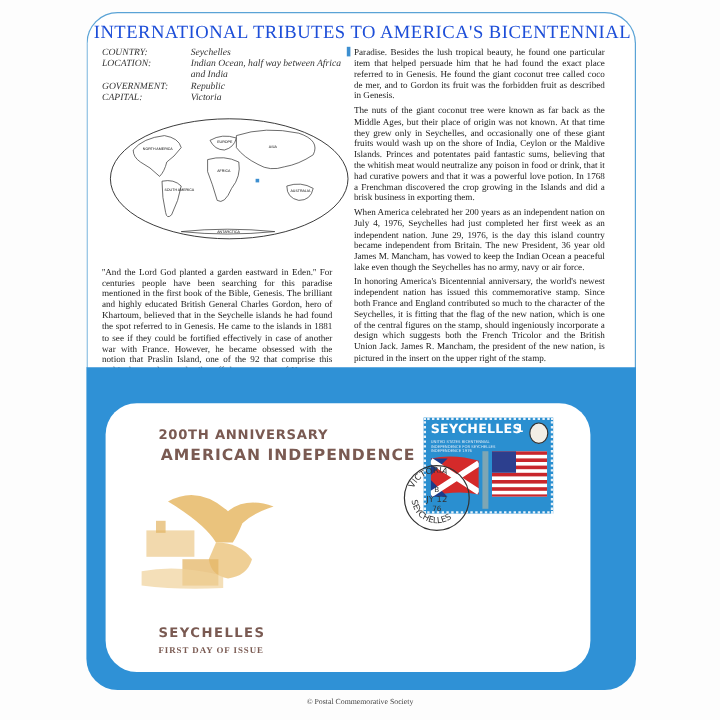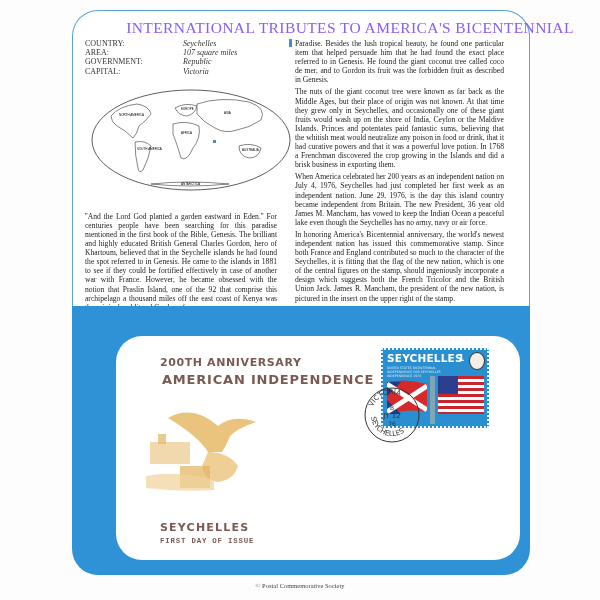--- a/index.html
+++ b/index.html
@@ -1,36 +1,36 @@
 <!DOCTYPE html>
 <html><head>
 <meta charset="utf-8">
 <style>
   html, body { margin:0; padding:0; }
   body { width:600px; height:600px; background:#fdfdfd; position:relative; overflow:hidden; font-family:"Liberation Serif", serif; color:#222; }
   .sheet { position:absolute; left:72px; top:10px; width:458px; height:565px; }
   .top-panel { position:absolute; left:0; top:0; width:456px; height:296px; border:1.5px solid #5aa3d6; border-bottom:none; border-radius:26px 26px 0 0; background:#fff; }
-  .title { position:absolute; left:0; top:8px; width:458px; text-align:center; font-size:15.5px; letter-spacing:0.4px; color:#8b5cf6;margin-left:48px; }
+  .title { position:absolute; left:0; top:8px; width:458px; text-align:center; font-size:15.5px; letter-spacing:0.4px; color:#1d4ed8; }
   .col-left { position:absolute; left:12px; top:28px; width:208px; }
   .col-right { position:absolute; left:222px; top:28px; width:225px; }
   .col-right::before { content:""; position:absolute; left:-6px; top:0; width:3px; height:8px; background:#3d8fd0; }
   .facts { width:100%; border-collapse:collapse; font-size:8px; line-height:9.2px; }
   .facts td { padding:0; vertical-align:top; }
-  .facts td.k { width:98px; text-transform:uppercase; color:#333; }
+  .facts td.k { width:74px; text-transform:uppercase; color:#333;font-style:italic; }
   .facts td.v { font-style:italic; color:#333; }
   .map { margin:10px 0 0 4px; width:204px; height:110px; }
   .para { font-size:7.6px; line-height:9.1px; text-align:justify; margin:0 16px 3px 0; color:#222; }
   .left-text { margin-top:12px; }
   .blue-frame { position:absolute; left:0; top:296px; width:458px; height:269px; background:#2f91d6; border-radius:0 0 26px 26px; }
-  .envelope { position:absolute; left:44px; top:30px; width:404px; height:224px; background:#fff; border-radius:26px 26px 26px 26px; }
+  .envelope { position:absolute; left:16px; top:30px; width:404px; height:224px; background:#fff; border-radius:26px 26px 26px 26px; }
   .env-title { position:absolute; left:44px; top:20px; font-family:"DejaVu Sans", sans-serif; font-weight:bold; color:#7a5a52; font-size:11px; letter-spacing:0.6px; }
   .env-sub { position:absolute; left:46px; top:36px; font-family:"DejaVu Sans", sans-serif; font-weight:bold; color:#7a5a52; font-size:13px; letter-spacing:0.8px; }
   .eagle { position:absolute; left:22px; top:60px; width:130px; height:100px; }
   .env-country { position:absolute; left:44px; top:185px; font-family:"DejaVu Sans", sans-serif; font-weight:bold; color:#7a5a52; font-size:11px; letter-spacing:1.2px; }
-  .env-fdi { position:absolute; left:44px; top:201px; font-family:Liberation Mono, monospace; font-weight:bold; color:#7a5a52; font-size:7.4px; letter-spacing:0.8px; }
+  .env-fdi { position:absolute; left:44px; top:201px; font-family:Liberation Serif, serif; font-weight:bold; color:#7a5a52; font-size:7.4px; letter-spacing:0.8px; }
   .stamp { position:absolute; left:265px; top:12px; width:104px; height:76px; background:#2a8fd0; border:2px dotted #e8f2fa; }
   .stamp-name { position:absolute; left:4px; top:2px; font-family:"DejaVu Sans", sans-serif; font-weight:bold; color:#fff; font-size:10.5px; letter-spacing:0.2px; }
   .stamp-value { position:absolute; left:75px; top:3px; font-family:"DejaVu Sans", sans-serif; font-weight:bold; color:#fff; font-size:9px; }
   .stamp-caption { position:absolute; left:4px; top:16px; width:68px; font-family:"DejaVu Sans", sans-serif; color:#d9e9f6; font-size:3.2px; line-height:4px; }
   .portrait { position:absolute; left:86px; top:2px; width:14px; height:16px; background:#f3efe6; border-radius:50%; border:1px solid #333; }
   .flag-sey { position:absolute; left:4px; top:30px; width:40px; height:36px; }
   .flag-us { position:absolute; left:55px; top:26px; width:46px; height:38px; }
   .pole { position:absolute; left:47px; top:26px; width:5px; height:48px; background:#7ea6b4; }
   .postmark { position:absolute; left:247px; top:50px; width:58px; height:58px; }
   .copyright { position:absolute; left:0; top:582px; width:600px; text-align:center; font-size:6.5px; color:#444; }
@@ -43,22 +43,22 @@
     <div class="title">INTERNATIONAL TRIBUTES TO AMERICA'S BICENTENNIAL</div>
 
     <div class="col-left">
       <table class="facts">
         <tbody>
             <tr>
               <td class="k">COUNTRY:</td>
               <td class="v">Seychelles</td>
             </tr>
         <tr>
-              <td class="k">AREA:</td>
-              <td class="v">107 square miles</td>
+              <td class="k">LOCATION:</td>
+              <td class="v">Indian Ocean, half way between Africa and India</td>
             </tr>
         <tr>
               <td class="k">GOVERNMENT:</td>
               <td class="v">Republic</td>
             </tr>
         <tr>
               <td class="k">CAPITAL:</td>
               <td class="v">Victoria</td>
             </tr>
       </tbody>

